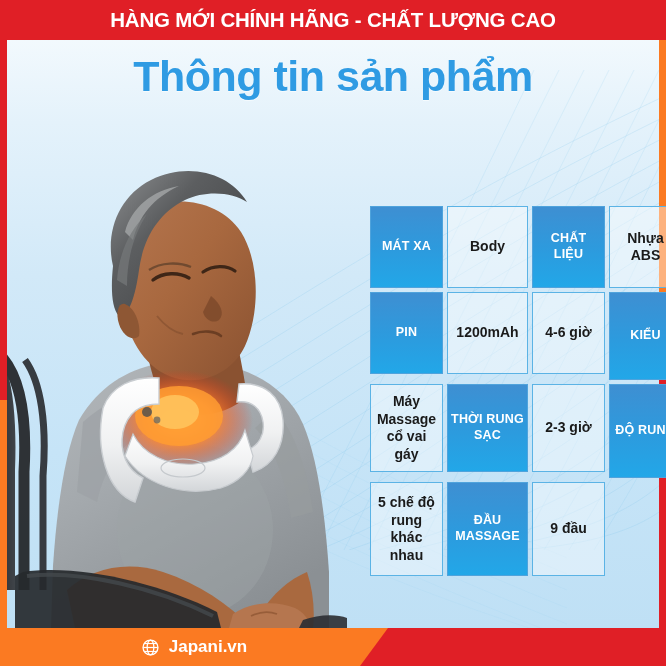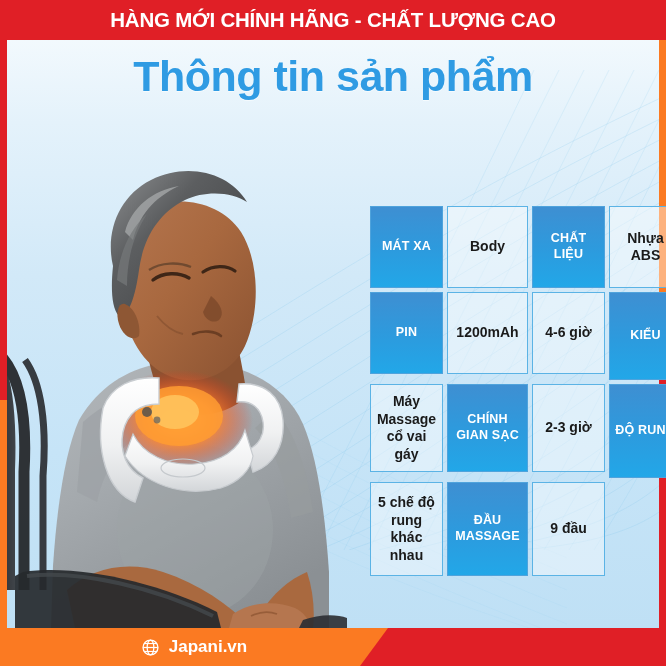--- a/index.html
+++ b/index.html
@@ -281,21 +281,21 @@
     <div class="cell value h82">Body</div>
     <div class="cell label h82">CHẤT LIỆU</div>
     <div class="cell value h82">Nhựa ABS</div>
 
     <div class="cell label h82">PIN</div>
     <div class="cell value h82">1200mAh</div>
     <div class="cell value h82">4-6 giờ</div>
 
     <div class="cell label h88">KIỂU</div>
     <div class="cell value h88">Máy Massage cổ vai gáy</div>
-    <div class="cell label h88">CHÍNH GIAN SẠC</div>
+    <div class="cell label h88">THỜI RUNG SẠC</div>
     <div class="cell value h88">2-3 giờ</div>
 
     <div class="cell label h94">ĐỘ RUNG</div>
     <div class="cell value h94">5 chế độ rung khác nhau</div>
     <div class="cell label h94">ĐẦU MASSAGE</div>
     <div class="cell value h94">9 đầu</div>
   </div>
 
   <div class="topbar">
     <div class="topbar-title">HÀNG MỚI CHÍNH HÃNG - CHẤT LƯỢNG CAO</div>

